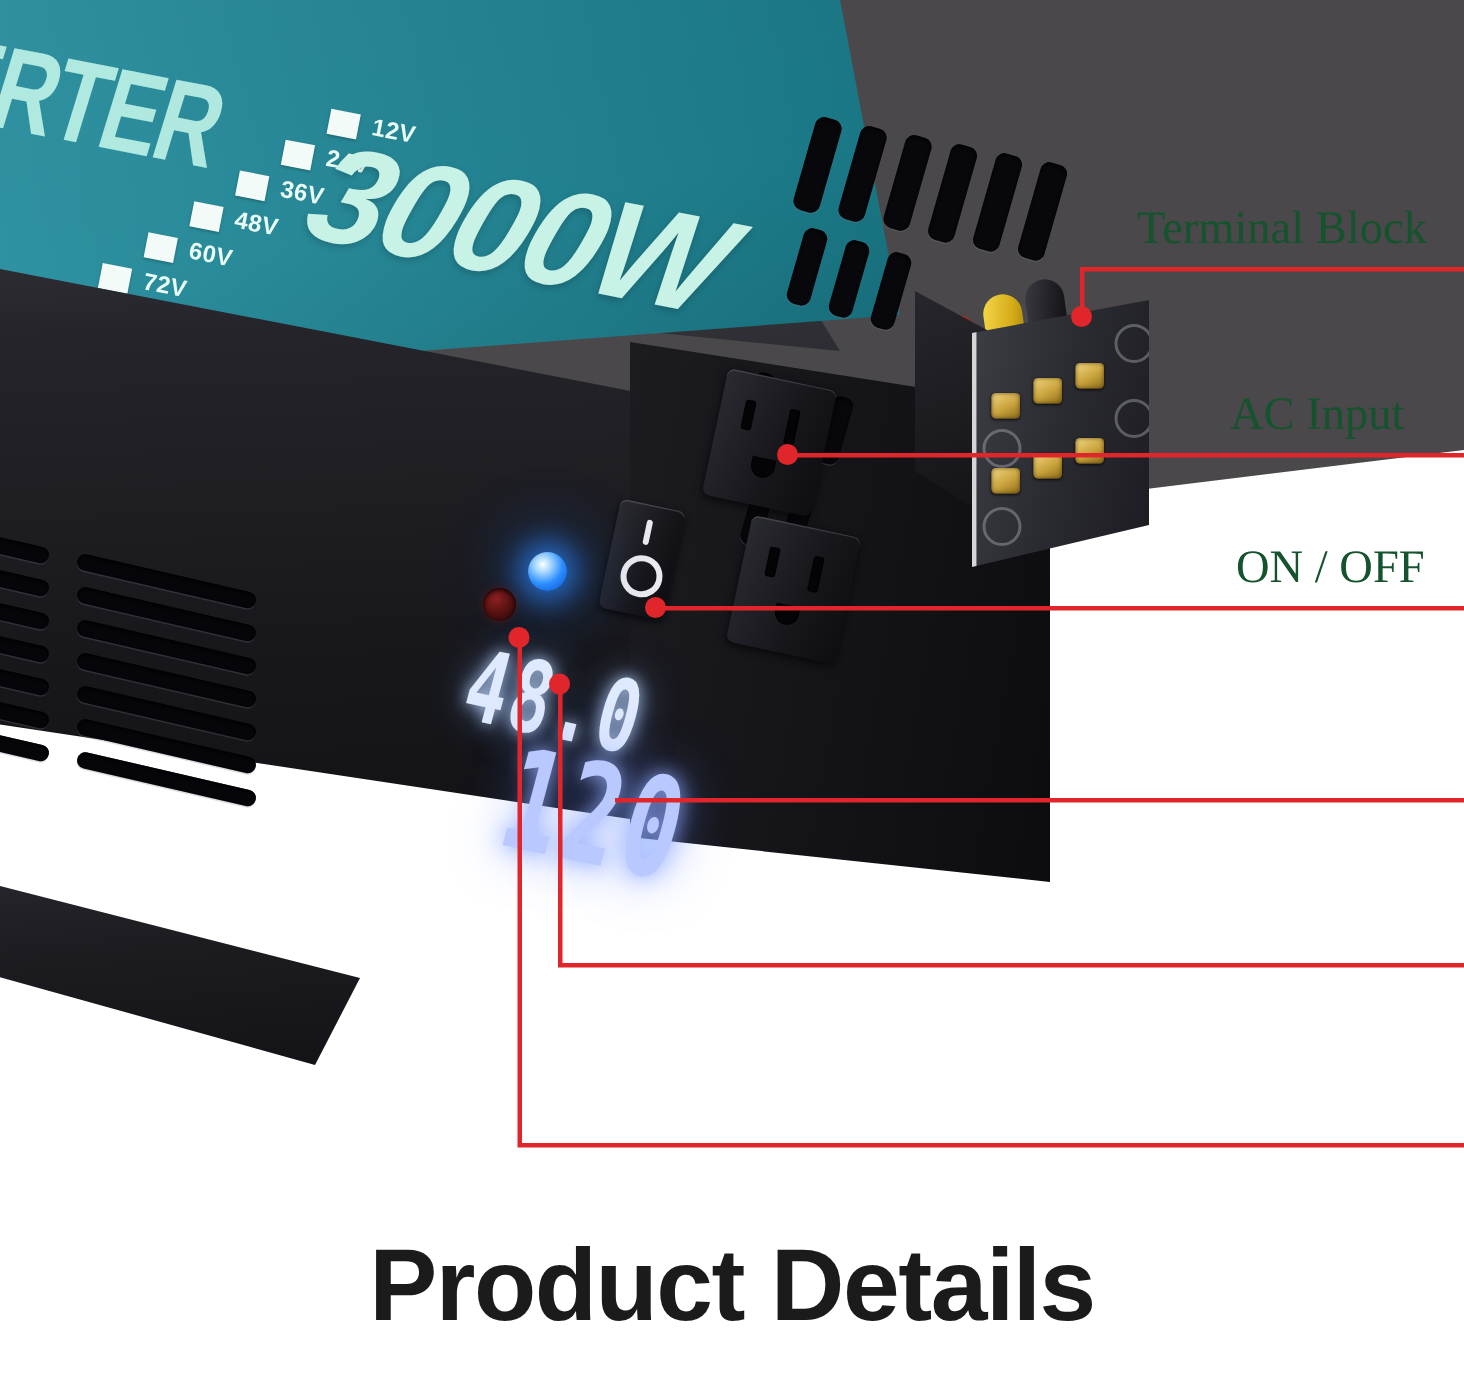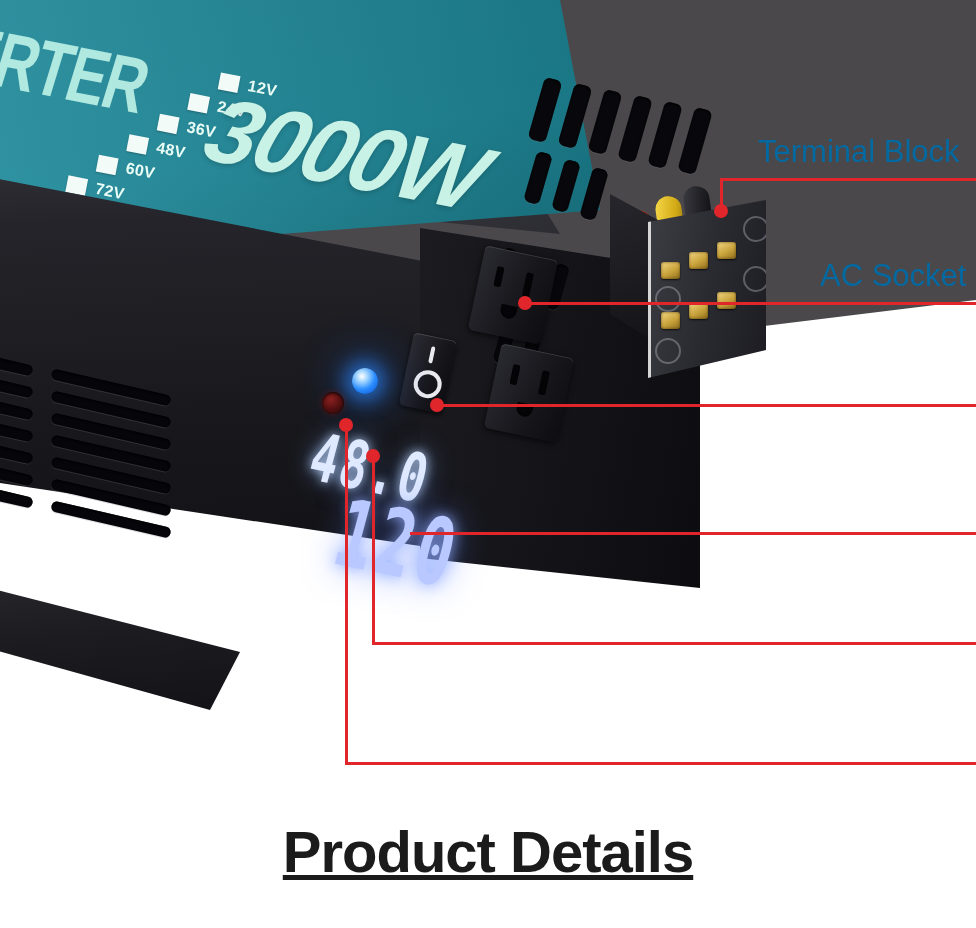--- a/index.html
+++ b/index.html
@@ -116,29 +116,29 @@
     background:linear-gradient(150deg,#f3d884,#c9a33c 55%,#8c6d1c);
     box-shadow:inset 0 0 3px rgba(90,65,10,.9),0 1px 2px rgba(0,0,0,.7);}
   .tring{position:absolute;width:22px;height:22px;border:2px solid rgba(190,190,200,.38);
     border-radius:50%;}
   .wire{position:absolute;width:26px;height:62px;border-radius:13px 13px 5px 5px;}
   .w-red{background:linear-gradient(100deg,#f04a3a,#b4211a 60%,#7a1310);}
   .w-yel{background:linear-gradient(100deg,#f7d94a,#d4ab17 60%,#95760d);}
   .w-blk{background:linear-gradient(100deg,#3b3b42,#1d1d22 60%,#0c0c10);}
 
   
-  .callout{position:absolute;color:#0369a1;font-size:31px;line-height:1.05;
-    white-space:nowrap;font-family:Liberation Sans, sans-serif;}
+  .callout{position:absolute;color:#14532d;font-size:31px;line-height:1.05;
+    white-space:nowrap;font-family:Liberation Serif, serif;}
   .lead-h{position:absolute;height:3px;background:#e1262b;}
   .lead-v{position:absolute;width:3px;background:#e1262b;}
   .dot{position:absolute;width:14px;height:14px;border-radius:50%;background:#e1262b;}
 
   
   .footer-title{position:absolute;left:0;right:0;top:818px;text-align:center;
-    font-size:58px;font-weight:700;color:#1b1b1b;letter-spacing:-1px;text-decoration:underline;}
+    font-size:68px;font-weight:700;color:#1b1b1b;letter-spacing:-1px;}
   .footer-sub{position:absolute;left:0;right:0;top:890px;text-align:center;
     font-size:27px;color:#2a2a2a;}
   .footer-sub span{display:inline-block;}
 </style>
 </head>
 <body>
 
 <div id="stage">
 
   <div class="backdrop"></div>
@@ -269,24 +269,25 @@
       <div class="tring" style="left:92px;top:16px;"></div>
       <div class="tring" style="left:92px;top:66px;"></div>
     </div>
   </div>
 
   <div class="callout" style="left:758px;top:136px;">Terminal Block</div>
   <div class="lead-h" style="left:720px;top:178px;width:256px;"></div>
   <div class="lead-v" style="left:720px;top:178px;height:34px;"></div>
   <div class="dot" style="left:714px;top:204px;"></div>
 
-  <div class="callout" style="left:820px;top:260px;">AC Socket</div>
+  <div class="callout" style="left:820px;top:260px;">AC Input</div>
   <div class="lead-h" style="left:524px;top:302px;width:452px;"></div>
   <div class="dot" style="left:518px;top:296px;"></div>
 
+  <div class="callout" style="left:824px;top:362px;">ON / OFF</div>
   <div class="lead-h" style="left:436px;top:404px;width:540px;"></div>
   <div class="dot" style="left:430px;top:398px;"></div>
 
   <div class="lead-h" style="left:410px;top:532px;width:566px;"></div>
 
   <div class="lead-h" style="left:372px;top:642px;width:604px;"></div>
   <div class="lead-v" style="left:372px;top:455px;height:187px;"></div>
   <div class="dot" style="left:366px;top:449px;"></div>
 
   <div class="lead-h" style="left:345px;top:762px;width:631px;"></div>

